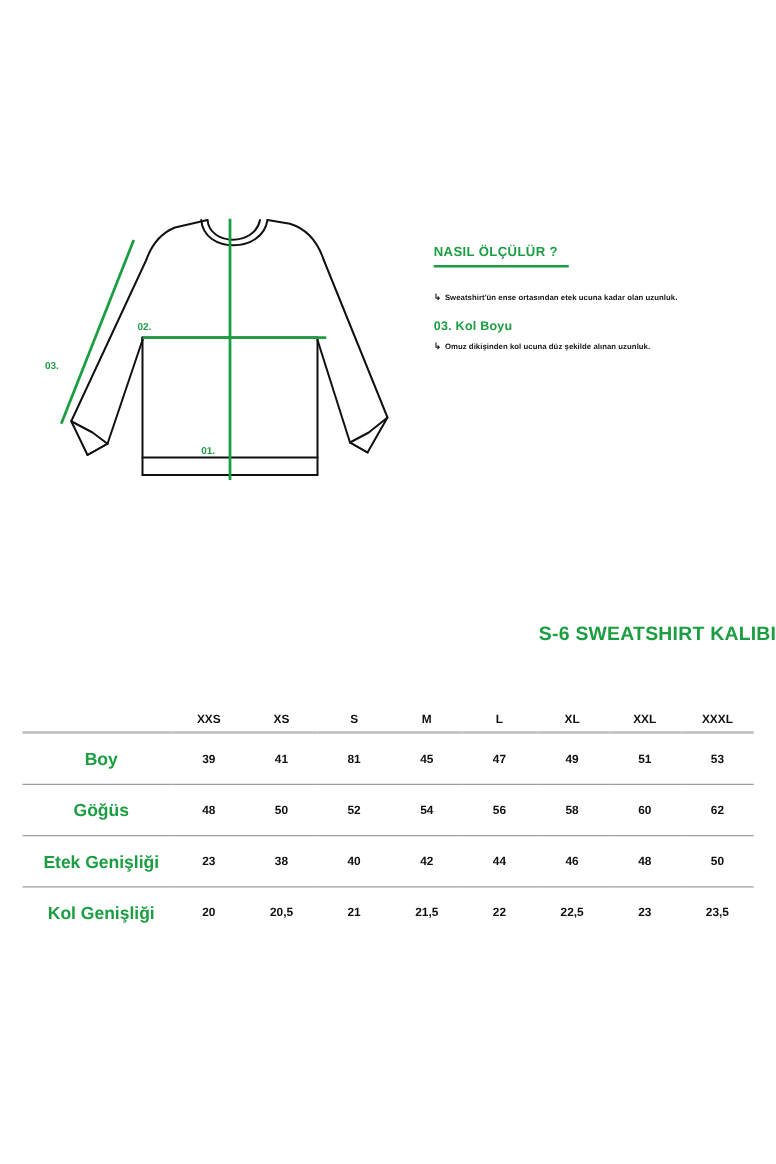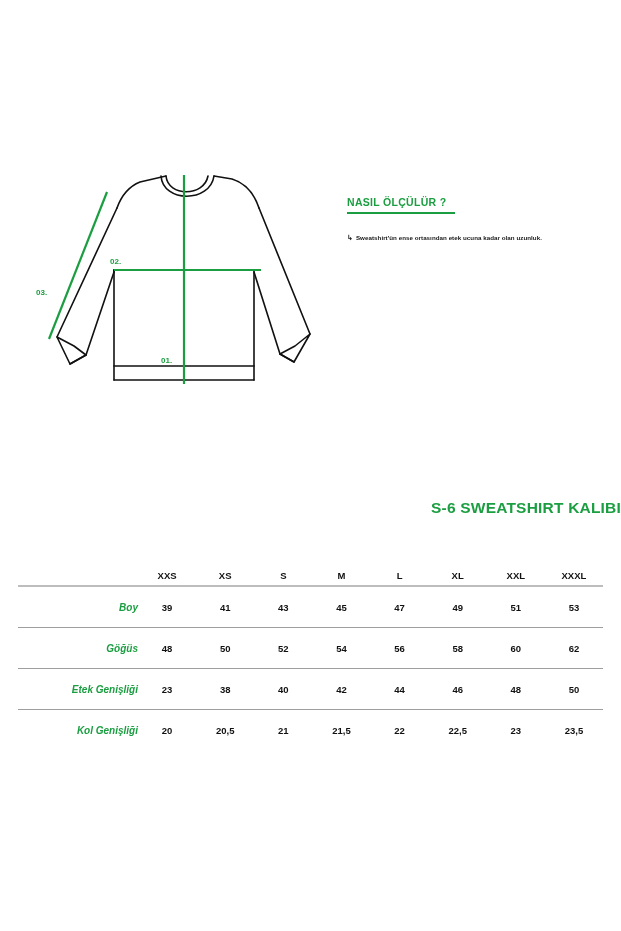--- a/index.html
+++ b/index.html
@@ -109,26 +109,25 @@
     color: #111111;
     height: 34px;
     padding-bottom: 4px;
     vertical-align: bottom;
     text-align: center;
   }
   #size-table thead th.label-head { border-bottom: 2px solid #bdbdbd; }
   #size-table tbody tr { border-bottom: 1.5px solid #9e9e9e; }
   #size-table tbody tr:last-child { border-bottom: none; }
   #size-table td.row-label {
-    text-align: right;
-    color: #1b9e41;
-    font-size: 10px;
+    text-align: center;
+    color: #1b9e41;
+    font-size: 14px;
     font-weight: bold;
     padding-left: 6px;
-    font-style: italic;
   }
 
   
   .dim-label {
     fill: #1b9e41;
     font-family: "Liberation Sans", sans-serif;
     font-size: 8px;
     font-weight: bold;
   }
 </style>
@@ -191,20 +190,24 @@
 
   <div id="measure-guide">
     <div class="guide-title">NASIL ÖLÇÜLÜR ?</div>
     <div class="guide-rule"></div>
 
     <div class="guide-item">
       <div class="guide-item-desc"><span class="lead-arrow">↳</span><span>Sweatshirt'ün ense ortasından etek ucuna kadar olan uzunluk.</span></div>
     </div>
 
 
+    <div class="guide-item">
+      <div class="guide-item-title">03. Kol Boyu</div>
+      <div class="guide-item-desc"><span class="lead-arrow">↳</span><span>Omuz dikişinden kol ucuna düz şekilde alınan uzunluk.</span></div>
+    </div>
   </div>
 </div>
 
 <div id="size-chart-section">
   <div id="chart-title">S-6 SWEATSHIRT KALIBI</div>
 
   <table id="size-table">
     <colgroup>
       <col class="label-col">
       <col>
@@ -227,21 +230,21 @@
         <th>XL</th>
         <th>XXL</th>
         <th>XXXL</th>
       </tr>
     </thead>
     <tbody>
       <tr>
         <td class="row-label">Boy</td>
         <td>39</td>
         <td>41</td>
-        <td>43</td>
+        <td>81</td>
         <td>45</td>
         <td>47</td>
         <td>49</td>
         <td>51</td>
         <td>53</td>
       </tr>
       <tr>
         <td class="row-label">Göğüs</td>
         <td>48</td>
         <td>50</td>

